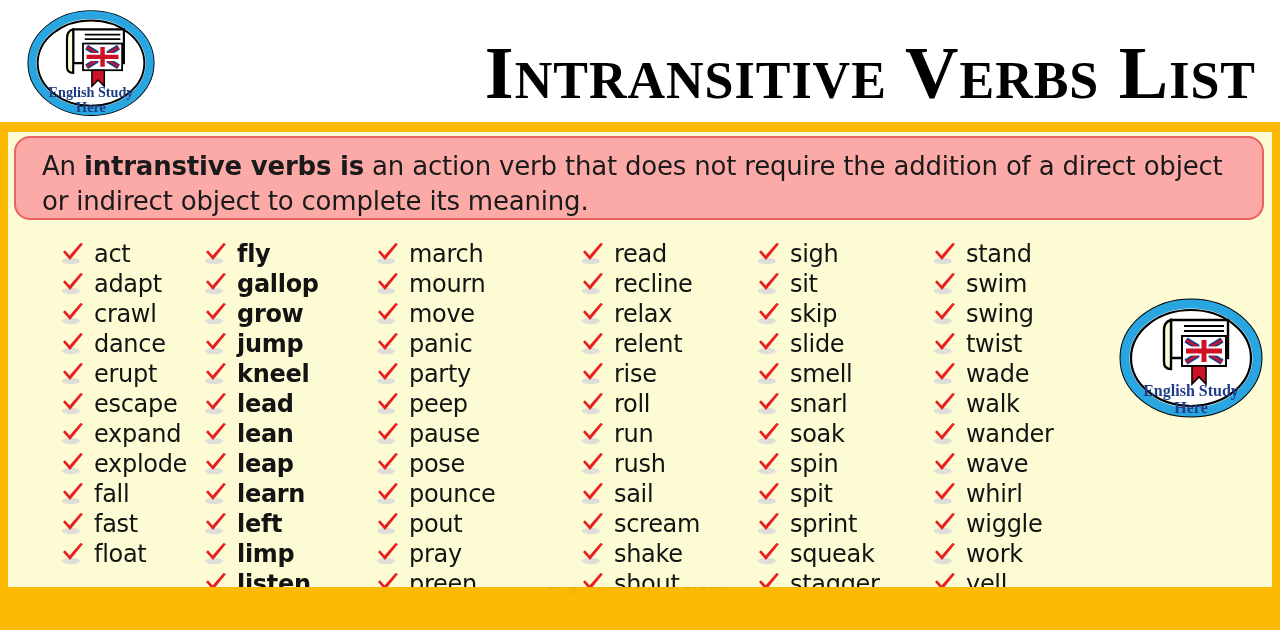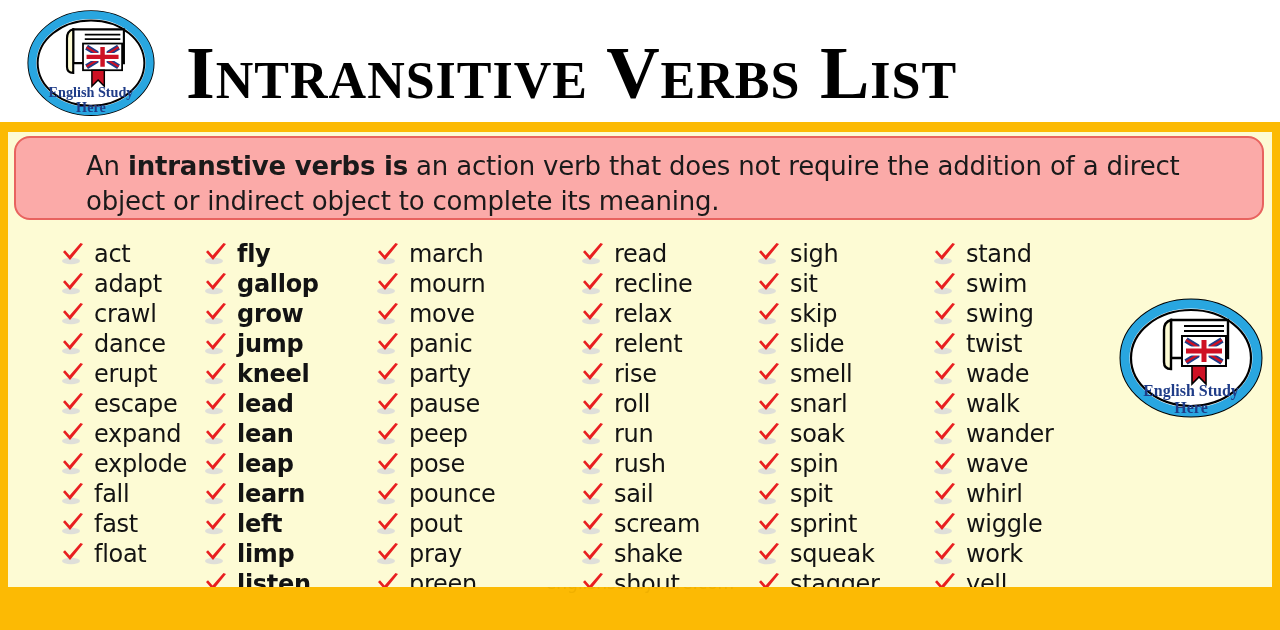--- a/index.html
+++ b/index.html
@@ -36,21 +36,21 @@
     top: 8px;
     width: 158px;
     height: 112px;
   }
 
   .page-title {
     position: absolute;
     left: 186px;
     top: 34px;
     width: 1070px;
-    text-align: left;
+    text-align: right;
     font-family: "Liberation Serif", "DejaVu Serif", serif;
     font-weight: bold;
     font-size: 74px;
     line-height: 78px;
     letter-spacing: 1px;
     font-variant: small-caps;
     color: #000000;
     white-space: nowrap;
   }
 
@@ -85,21 +85,20 @@
     border-radius: 16px;
     box-sizing: border-box;
     padding: 11px 26px 0 26px;
   }
   .definition-text {
     font-family: "DejaVu Sans", sans-serif;
     font-size: 26px;
     line-height: 35px;
     color: #1a1a1a;
     letter-spacing: -0.2px;
-    margin-left: 44px;
   }
   .definition-text b { font-weight: bold; }
 
   
   .columns {
     position: absolute;
     left: 0;
     top: 100px;
     width: 1264px;
     height: 360px;
@@ -474,30 +473,30 @@
               </span>
               <span class="word-label">party</span>
             </div>
             <div class="word-row">
               <span class="check-icon">
                 <svg viewBox="0 0 26 24" width="26" height="24" xmlns="http://www.w3.org/2000/svg">
                   <ellipse cx="11" cy="19" rx="9" ry="3.2" fill="#d9d9d9" opacity="0.85"></ellipse>
                   <path d="M3 10 L10 18 L23 2 L20.5 1 L9.6 13.4 L5 8.2 Z" fill="#E81F20"></path>
                 </svg>
               </span>
+              <span class="word-label">peep</span>
+            </div>
+            <div class="word-row">
+              <span class="check-icon">
+                <svg viewBox="0 0 26 24" width="26" height="24" xmlns="http://www.w3.org/2000/svg">
+                  <ellipse cx="11" cy="19" rx="9" ry="3.2" fill="#d9d9d9" opacity="0.85"></ellipse>
+                  <path d="M3 10 L10 18 L23 2 L20.5 1 L9.6 13.4 L5 8.2 Z" fill="#E81F20"></path>
+                </svg>
+              </span>
               <span class="word-label">pause</span>
-            </div>
-            <div class="word-row">
-              <span class="check-icon">
-                <svg viewBox="0 0 26 24" width="26" height="24" xmlns="http://www.w3.org/2000/svg">
-                  <ellipse cx="11" cy="19" rx="9" ry="3.2" fill="#d9d9d9" opacity="0.85"></ellipse>
-                  <path d="M3 10 L10 18 L23 2 L20.5 1 L9.6 13.4 L5 8.2 Z" fill="#E81F20"></path>
-                </svg>
-              </span>
-              <span class="word-label">peep</span>
             </div>
             <div class="word-row">
               <span class="check-icon">
                 <svg viewBox="0 0 26 24" width="26" height="24" xmlns="http://www.w3.org/2000/svg">
                   <ellipse cx="11" cy="19" rx="9" ry="3.2" fill="#d9d9d9" opacity="0.85"></ellipse>
                   <path d="M3 10 L10 18 L23 2 L20.5 1 L9.6 13.4 L5 8.2 Z" fill="#E81F20"></path>
                 </svg>
               </span>
               <span class="word-label">pose</span>
             </div>

